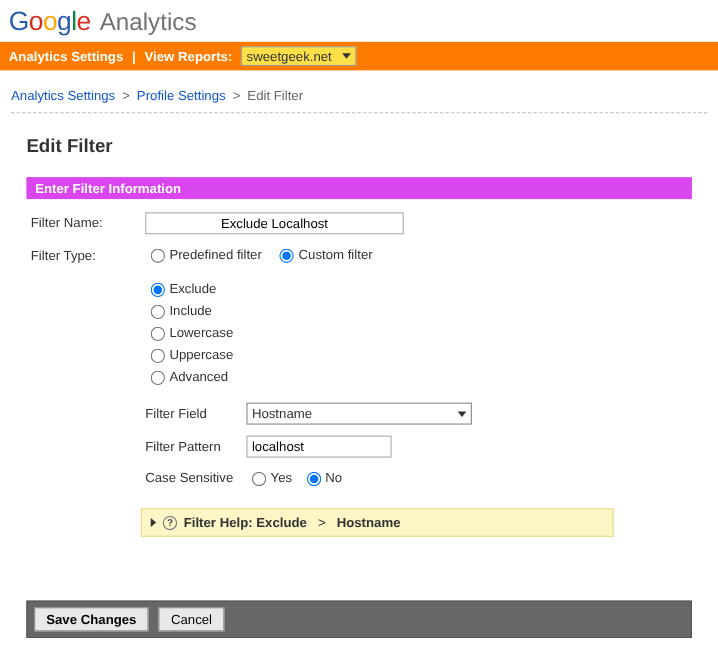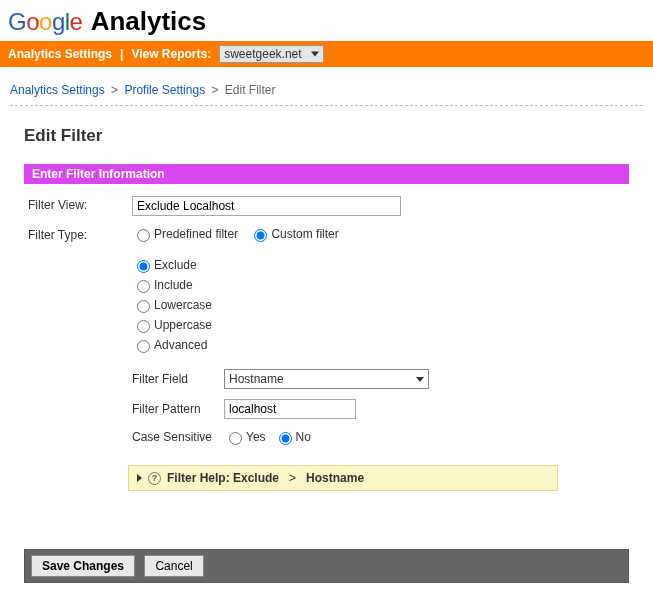--- a/index.html
+++ b/index.html
@@ -12,35 +12,35 @@
     width: 653px;
   }
   .logo-area {
     padding: 6px 8px 4px 8px;
   }
   .logo-google { font-size: 24px; font-weight: normal; letter-spacing: -0.5px;}
   .g-blue { color: #2a5db0; }
   .g-red { color: #d62d20; }
   .g-yellow { color: #ffa700; }
   .g-green { color: #008744; }
-  .logo-analytics { font-size: 26px; color: #000000; font-weight: bold; margin-left: 2px;}
+  .logo-analytics { font-size: 22px; color: #737373; font-weight: normal; margin-left: 2px;}
   .top-bar {
     background: #ff7b00;
     color: #fff;
     font-weight: bold;
     font-size: 12px;
     padding: 4px 8px;
     display: flex;
     align-items: center;
     gap: 8px;
   }
   .top-bar a { color: #fff; text-decoration: none; }
   .divider { color: #fff; }
   .site-select {
-    background: #e5e5e5;
+    background: #fde047;
     color: #333;
     border: 1px solid #999;
     padding: 1px 18px 1px 4px;
     font-size: 12px;
     position: relative;
     display: inline-flex;
     align-items: flex-end;
     font-weight: normal;
     cursor: pointer;
     min-width: 105px;
@@ -94,21 +94,21 @@
   }
   .row-field {
     flex: 1;
   }
   input[type="text"] {
     border: 1px solid #aaa;
     padding: 2px 4px;
     font-size: 12px;
     height: 20px;
   }
-  .filter-name-input { width: 269px; }
+  .filter-name-input { width: 235px; text-align: center; }
   .radio-item { display: inline-flex; align-items: center; margin-right: 8px; }
   .radio-item input { margin-right: 4px; }
   .vlist .radio-item { display: flex; margin-bottom: 4px; }
   .sub-row { display: flex; align-items: center; margin-bottom: 10px; }
   .sub-label { width: 92px; flex: none; }
   .hostname-select {
     border: 1px solid #888;
     width: 205px;
     padding: 2px 4px;
     height: 20px;
@@ -195,21 +195,21 @@
 <hr class="dotted-hr">
 
 <div class="content">
   <div class="page-title">Edit Filter</div>
 
   <div class="section-header">Enter Filter Information</div>
 
   <div class="form-area">
 
     <div class="row">
-      <div class="row-label">Filter View:</div>
+      <div class="row-label">Filter Name:</div>
       <div class="row-field">
         <input type="text" class="filter-name-input" value="Exclude Localhost" style="">
       </div>
     </div>
 
     <div class="row">
       <div class="row-label">Filter Type:</div>
       <div class="row-field">
         <label class="radio-item">
           <input type="radio" name="ftype" style="">

